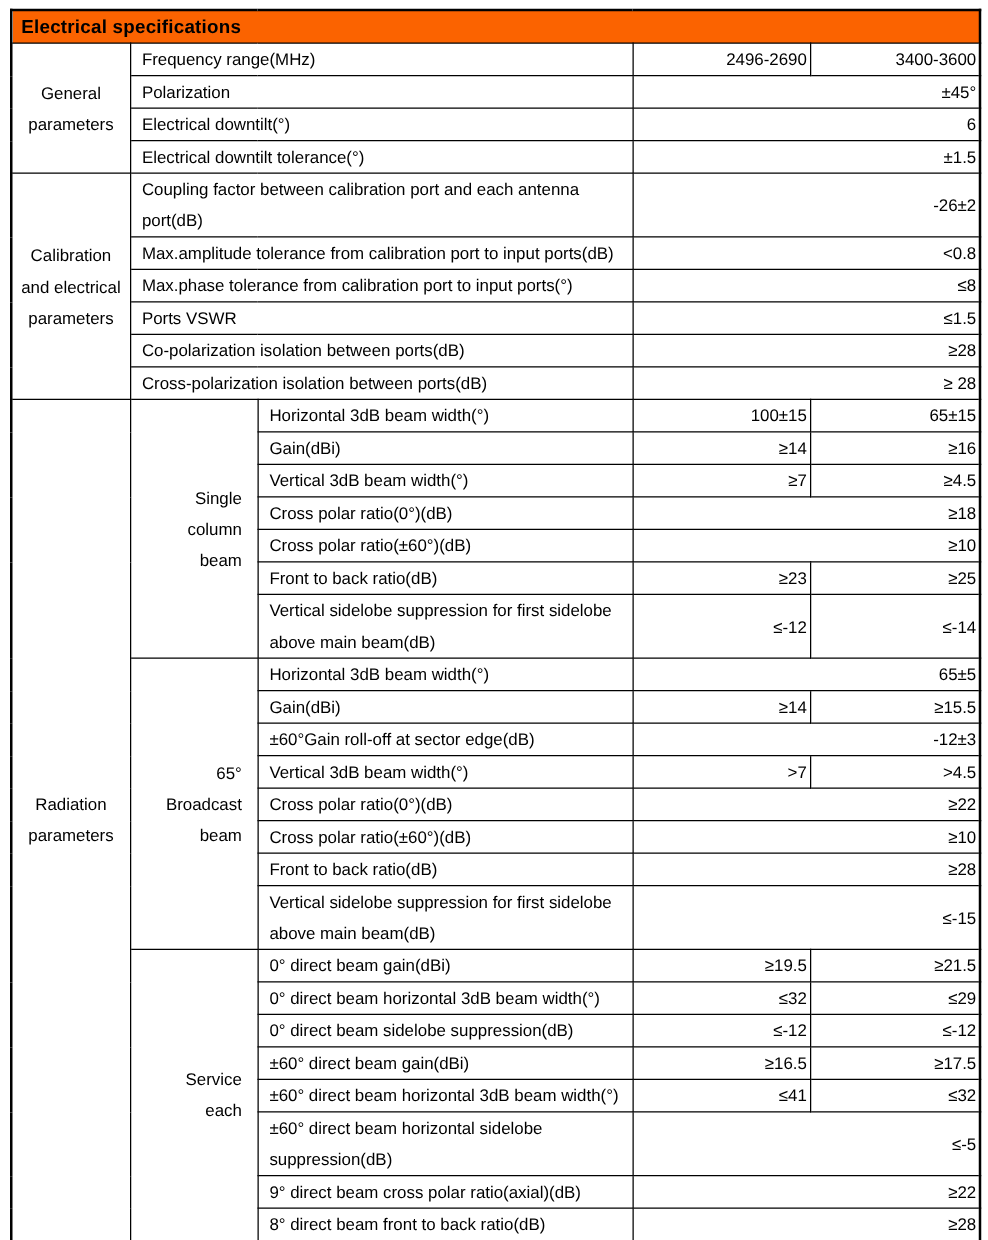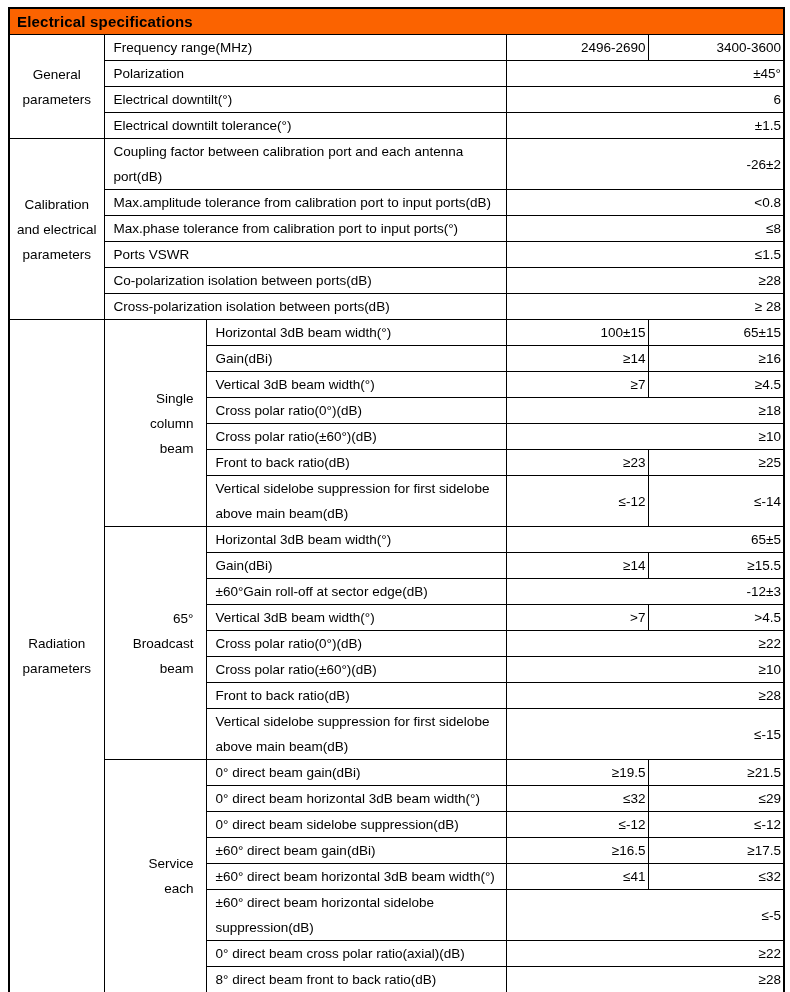--- a/index.html
+++ b/index.html
@@ -213,21 +213,21 @@
     <tr>
       <td class="param">±60° direct beam horizontal 3dB beam width(°)</td>
       <td class="val">≤41</td>
       <td class="val">≤32</td>
     </tr>
     <tr>
       <td class="param">±60° direct beam horizontal sidelobe suppression(dB)</td>
       <td class="val" colspan="2">≤-5</td>
     </tr>
     <tr>
-      <td class="param">0° direct beam cross polar ratio(axial)(dB)</td>
+      <td class="param">9° direct beam cross polar ratio(axial)(dB)</td>
       <td class="val" colspan="2">≥22</td>
     </tr>
     <tr>
       <td class="param">8° direct beam front to back ratio(dB)</td>
       <td class="val" colspan="2">≥28</td>
     </tr>
   </tbody>
     </table>
 </div>
 

